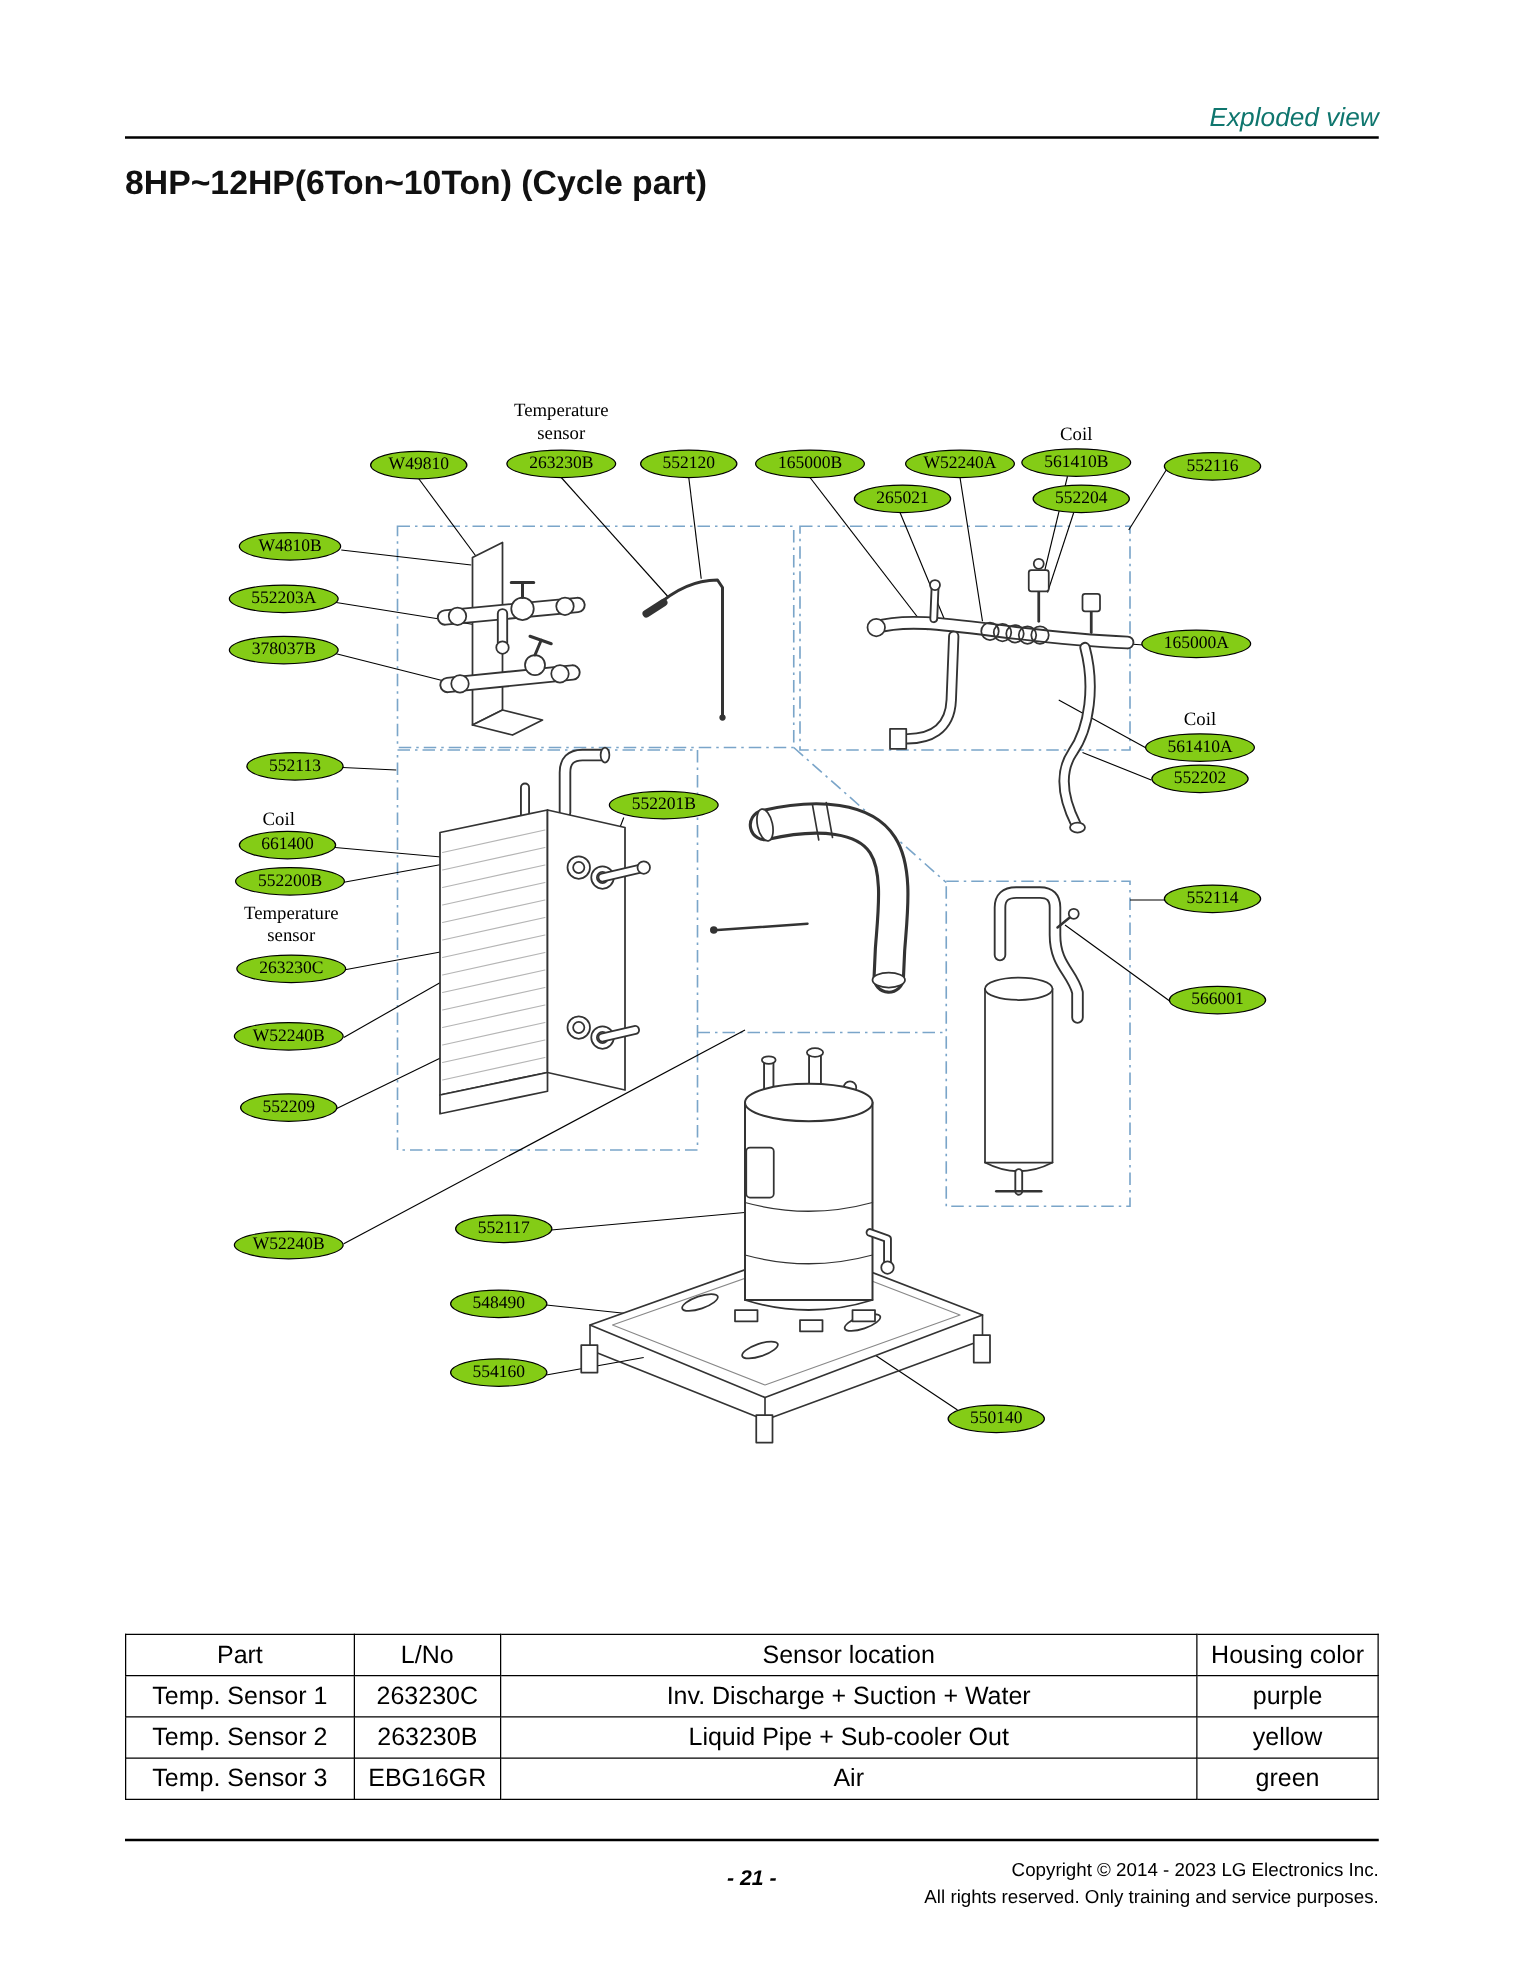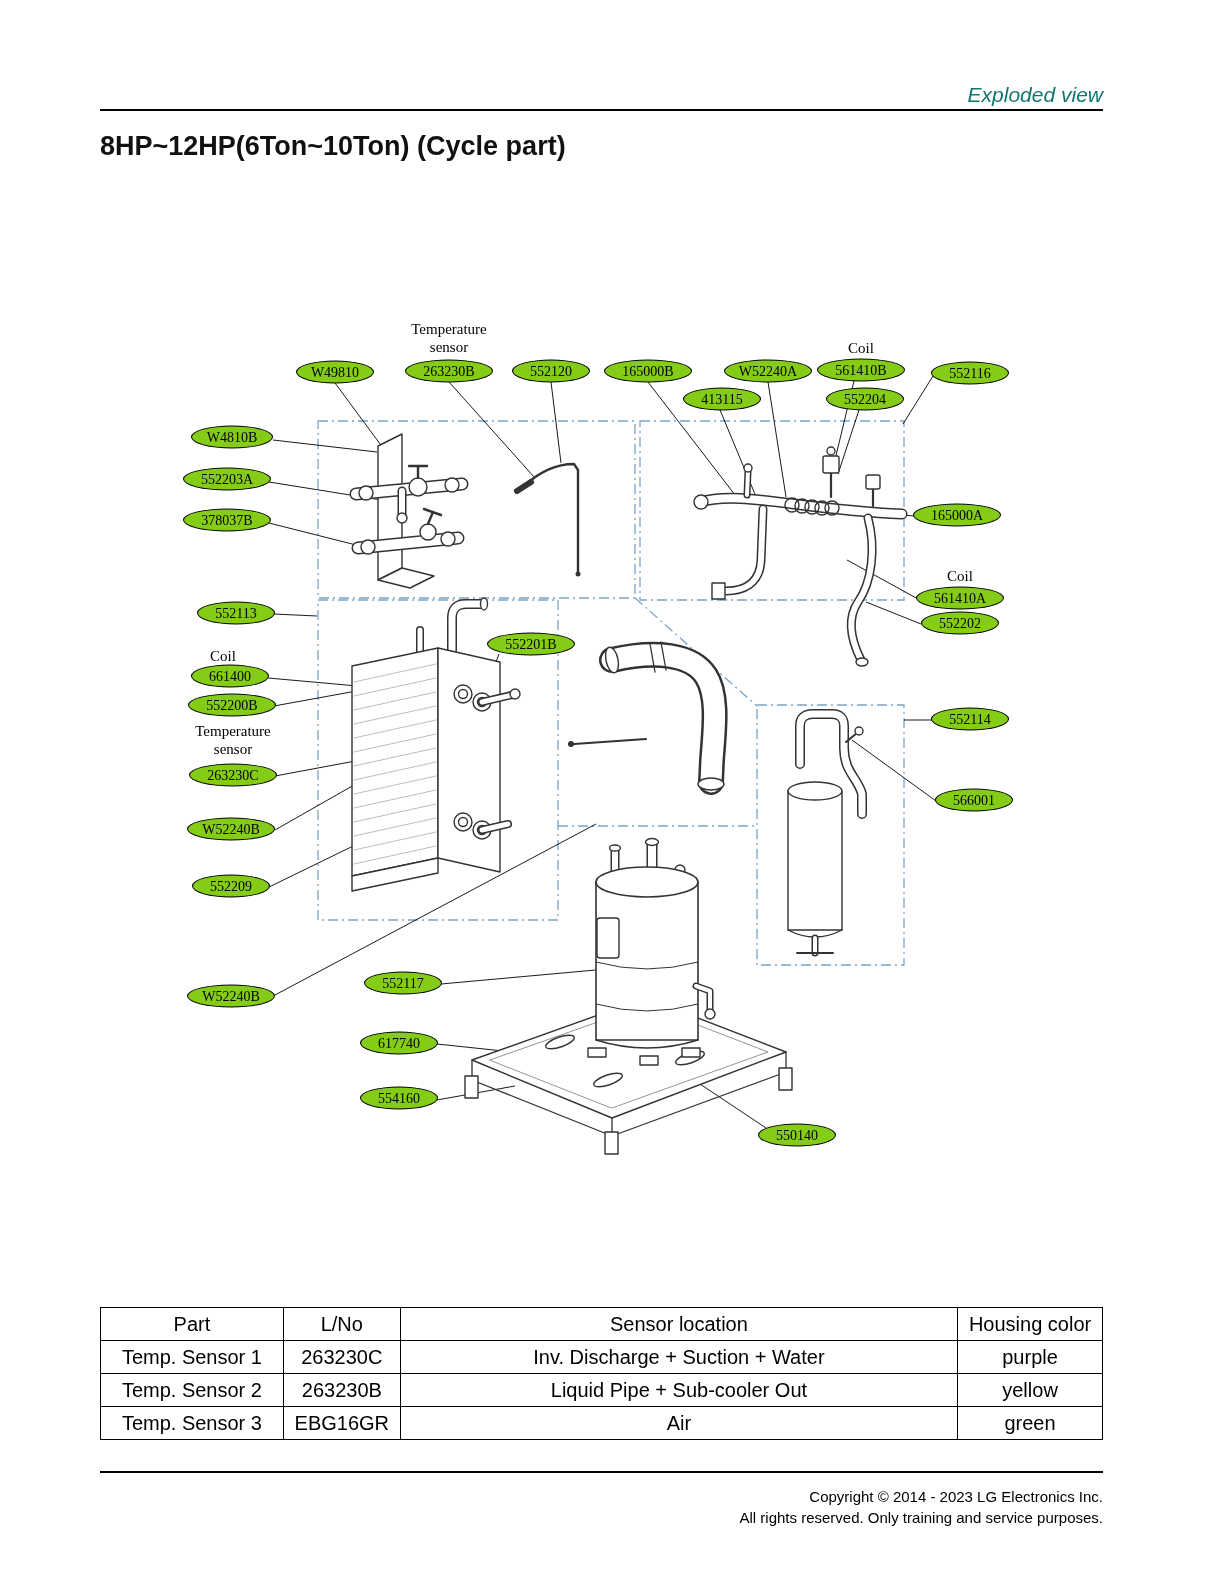--- a/index.html
+++ b/index.html
@@ -226,35 +226,35 @@
     <span class="ann" style="left:185px; top:722px; width:96px;">Temperature sensor</span>
     <span class="ann" style="left:934px; top:567px; width:52px;">Coil</span>
 
     <span class="callout" style="left:335px; top:372px; width:78px;">W49810</span>
     <span class="callout" style="left:449px; top:371px; width:88px;">263230B</span>
     <span class="callout" style="left:551px; top:371px; width:78px;">552120</span>
     <span class="callout" style="left:648px; top:371px; width:88px;">165000B</span>
     <span class="callout" style="left:768px; top:371px; width:88px;">W52240A</span>
     <span class="callout" style="left:861px; top:370px; width:88px;">561410B</span>
     <span class="callout" style="left:970px; top:373px; width:78px;">552116</span>
-    <span class="callout" style="left:722px; top:399px; width:78px;">413115</span>
+    <span class="callout" style="left:722px; top:399px; width:78px;">265021</span>
     <span class="callout" style="left:865px; top:399px; width:78px;">552204</span>
     <span class="callout" style="left:232px; top:437px; width:82px;">W4810B</span>
     <span class="callout" style="left:227px; top:479px; width:88px;">552203A</span>
     <span class="callout" style="left:227px; top:520px; width:88px;">378037B</span>
     <span class="callout" style="left:236px; top:613px; width:78px;">552113</span>
     <span class="callout" style="left:230px; top:676px; width:78px;">661400</span>
     <span class="callout" style="left:232px; top:705px; width:88px;">552200B</span>
     <span class="callout" style="left:233px; top:775px; width:88px;">263230C</span>
     <span class="callout" style="left:231px; top:829px; width:88px;">W52240B</span>
     <span class="callout" style="left:231px; top:886px; width:78px;">552209</span>
     <span class="callout" style="left:231px; top:996px; width:88px;">W52240B</span>
     <span class="callout" style="left:531px; top:644px; width:88px;">552201B</span>
     <span class="callout" style="left:403px; top:983px; width:78px;">552117</span>
-    <span class="callout" style="left:399px; top:1043px; width:78px;">617740</span>
+    <span class="callout" style="left:399px; top:1043px; width:78px;">548490</span>
     <span class="callout" style="left:399px; top:1098px; width:78px;">554160</span>
     <span class="callout" style="left:797px; top:1135px; width:78px;">550140</span>
     <span class="callout" style="left:957px; top:515px; width:88px;">165000A</span>
     <span class="callout" style="left:960px; top:598px; width:88px;">561410A</span>
     <span class="callout" style="left:960px; top:623px; width:78px;">552202</span>
     <span class="callout" style="left:970px; top:719px; width:78px;">552114</span>
     <span class="callout" style="left:974px; top:800px; width:78px;">566001</span>
   </div>
 
   <table class="parts-table">
@@ -288,18 +288,19 @@
       <tr>
         <td>Temp. Sensor 3</td>
         <td>EBG16GR</td>
         <td>Air</td>
         <td>green</td>
       </tr>
     </tbody>
   </table>
 
   <div class="rule bottom"></div>
+  <div class="footer-page">- 21 -</div>
   <div class="footer-copy">
     <div>Copyright © 2014 - 2023 LG Electronics Inc.</div>
     <div>All rights reserved. Only training and service purposes.</div>
   </div>
 
 </div>
 
 </body></html>

